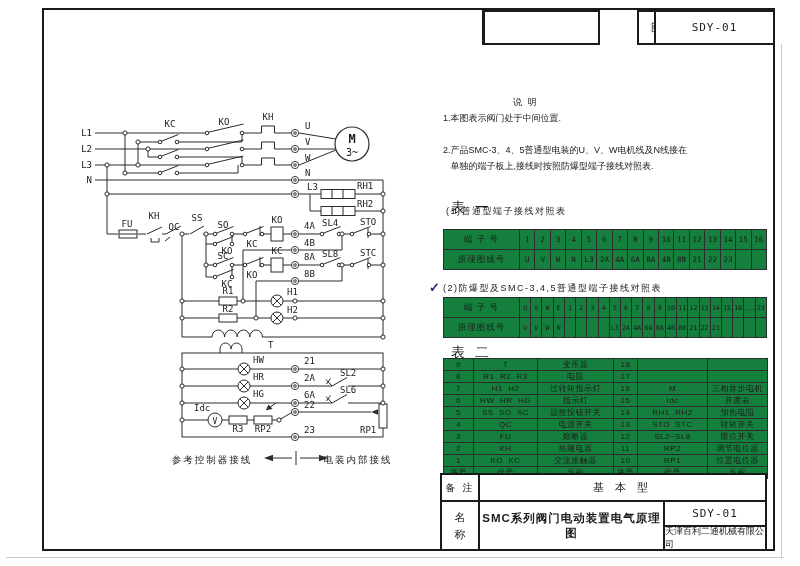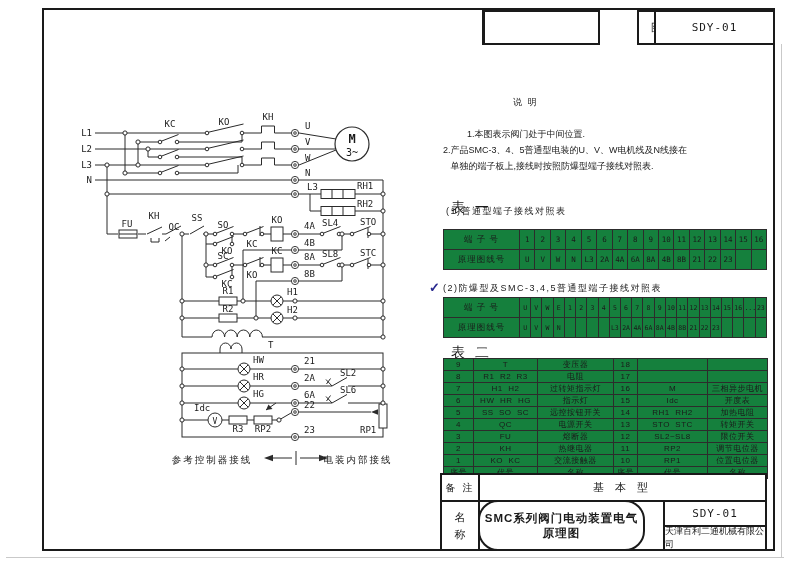--- a/index.html
+++ b/index.html
@@ -300,21 +300,21 @@
       <text class="cn" x="358" y="463" text-anchor="middle">电装内部接线</text>
     </g>
   </svg>
 
   <div class="abs cell lbl" style="left:443px;top:10px;width:42px;height:35px;">合同号</div>
   <div class="abs cell mono" style="left:483px;top:10px;width:117px;height:35px;font-size:11px;"></div>
   <div class="abs cell lbl" style="left:598px;top:10px;width:58px;height:35px;">图 号</div>
   <div class="abs cell mono" style="left:654px;top:10px;width:121px;height:35px;font-size:11px;letter-spacing:1px;">SDY-01</div>
 
   <div class="abs sub" style="left:513px;top:96px;">说 明</div>
-  <div class="abs notes" style="left:443px;top:126px;margin-left:24px;">1.本图表示阀门处于中间位置.</div>
+  <div class="abs notes" style="left:443px;top:110px;">1.本图表示阀门处于中间位置.</div>
   <div class="abs notes" style="left:443px;top:142px;">2.产品SMC-3、4、5普通型电装的U、V、W电机线及N线接在</div>
   <div class="abs notes" style="left:443px;top:158px;">   单独的端子板上,接线时按照防爆型端子接线对照表.</div>
 
   <div class="abs cap" style="left:451px;top:199px;">表 一</div>
   <div class="abs sub" style="left:446px;top:205px;">(1)普通型端子接线对照表</div>
   <table class="abs t1" style="left:443px;top:229px;width:324px;">
     <colgroup>
         <col style="width:76px;">
       </colgroup>
     <tbody>
@@ -511,17 +511,17 @@
           <td>名称</td>
         </tr>
       </tbody>
   </table>
 
   <div class="abs cell" style="left:440px;top:473px;width:40px;height:29px;font-size:10px;letter-spacing:2px;">备 注</div>
   <div class="abs cell" style="left:478px;top:473px;width:289px;height:29px;font-size:11px;letter-spacing:4px;">基 本 型</div>
   <div class="abs cell" style="left:440px;top:500px;width:40px;height:51px;">
     <div class="vwrap">名称</div>
   </div>
-  <div class="abs cell" style="left:478px;top:500px;width:167px;height:51px;font-size:11.5px;font-weight:bold;letter-spacing:1px;text-align:center;border-radius:20px;">SMC系列阀门电动装置电气原理图</div>
+  <div class="abs cell" style="left:478px;top:500px;width:187px;height:51px;font-size:11.5px;font-weight:bold;letter-spacing:1px;text-align:center;">SMC系列阀门电动装置电气原理图</div>
   <div class="abs cell mono" style="left:663px;top:500px;width:104px;height:27px;font-size:11px;letter-spacing:1px;">SDY-01</div>
   <div class="abs cell" style="left:663px;top:525px;width:104px;height:26px;font-size:9px;">天津百利二通机械有限公司</div>
 
 </div>
 
 </body></html>

